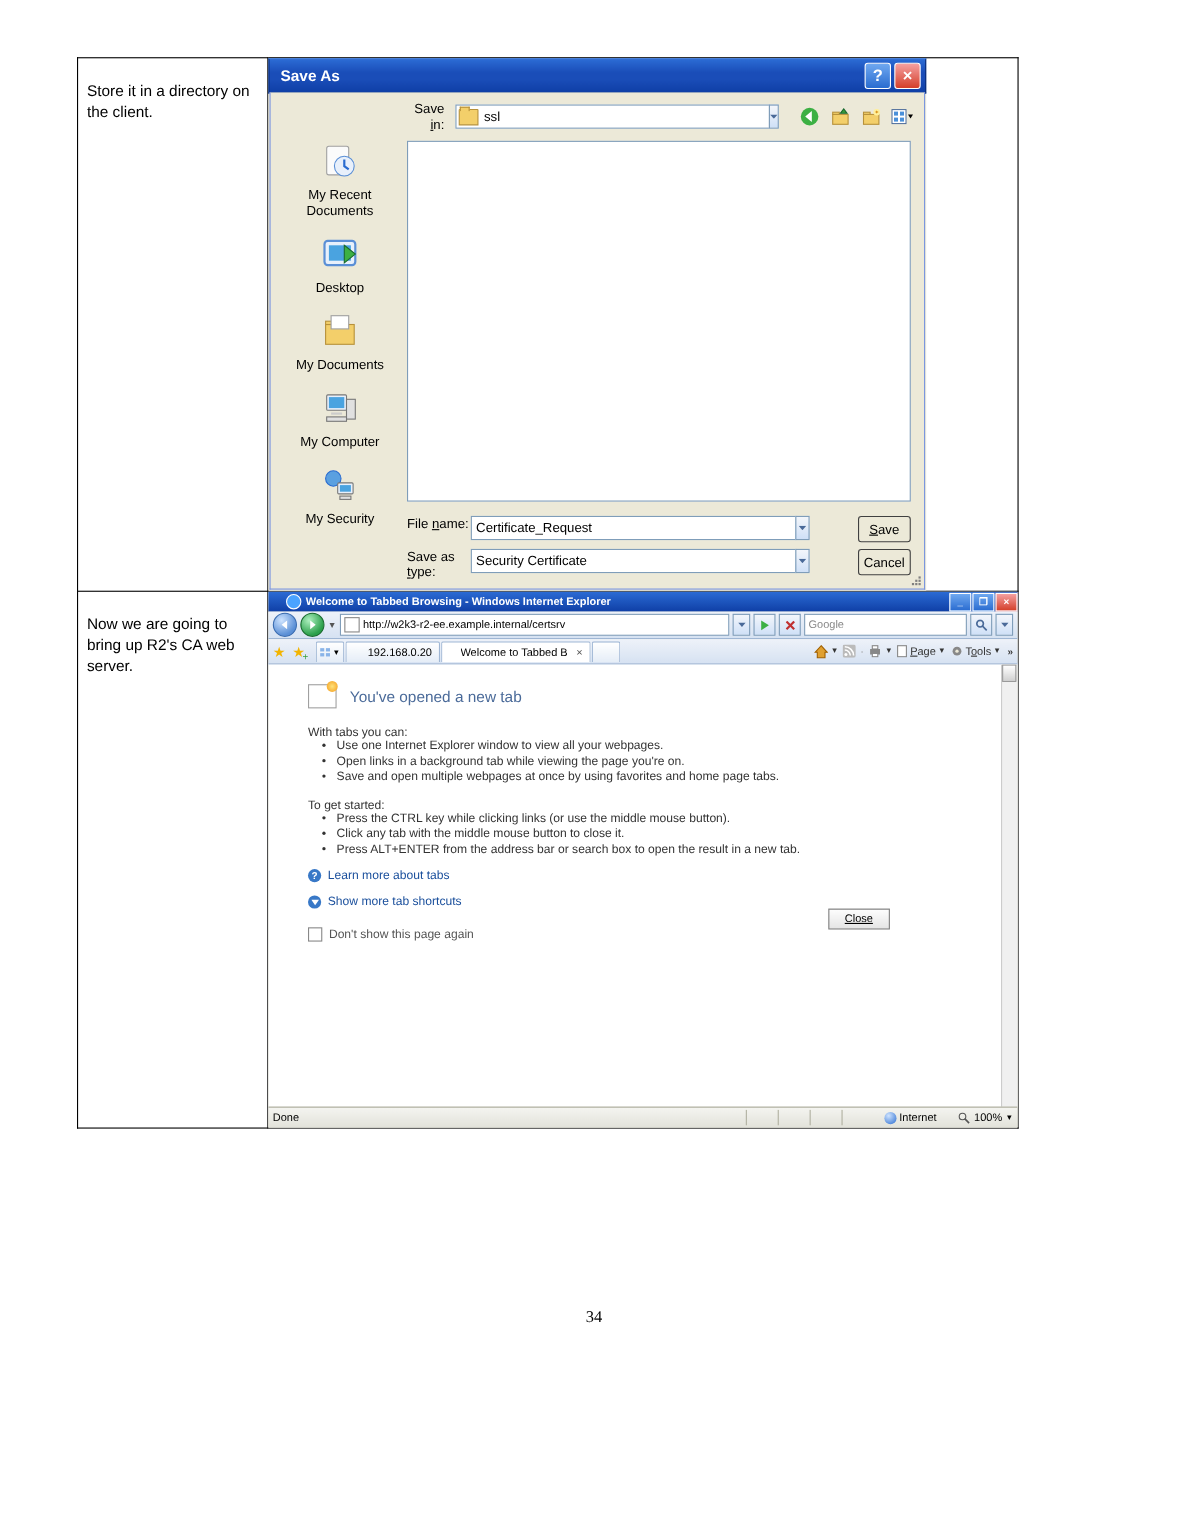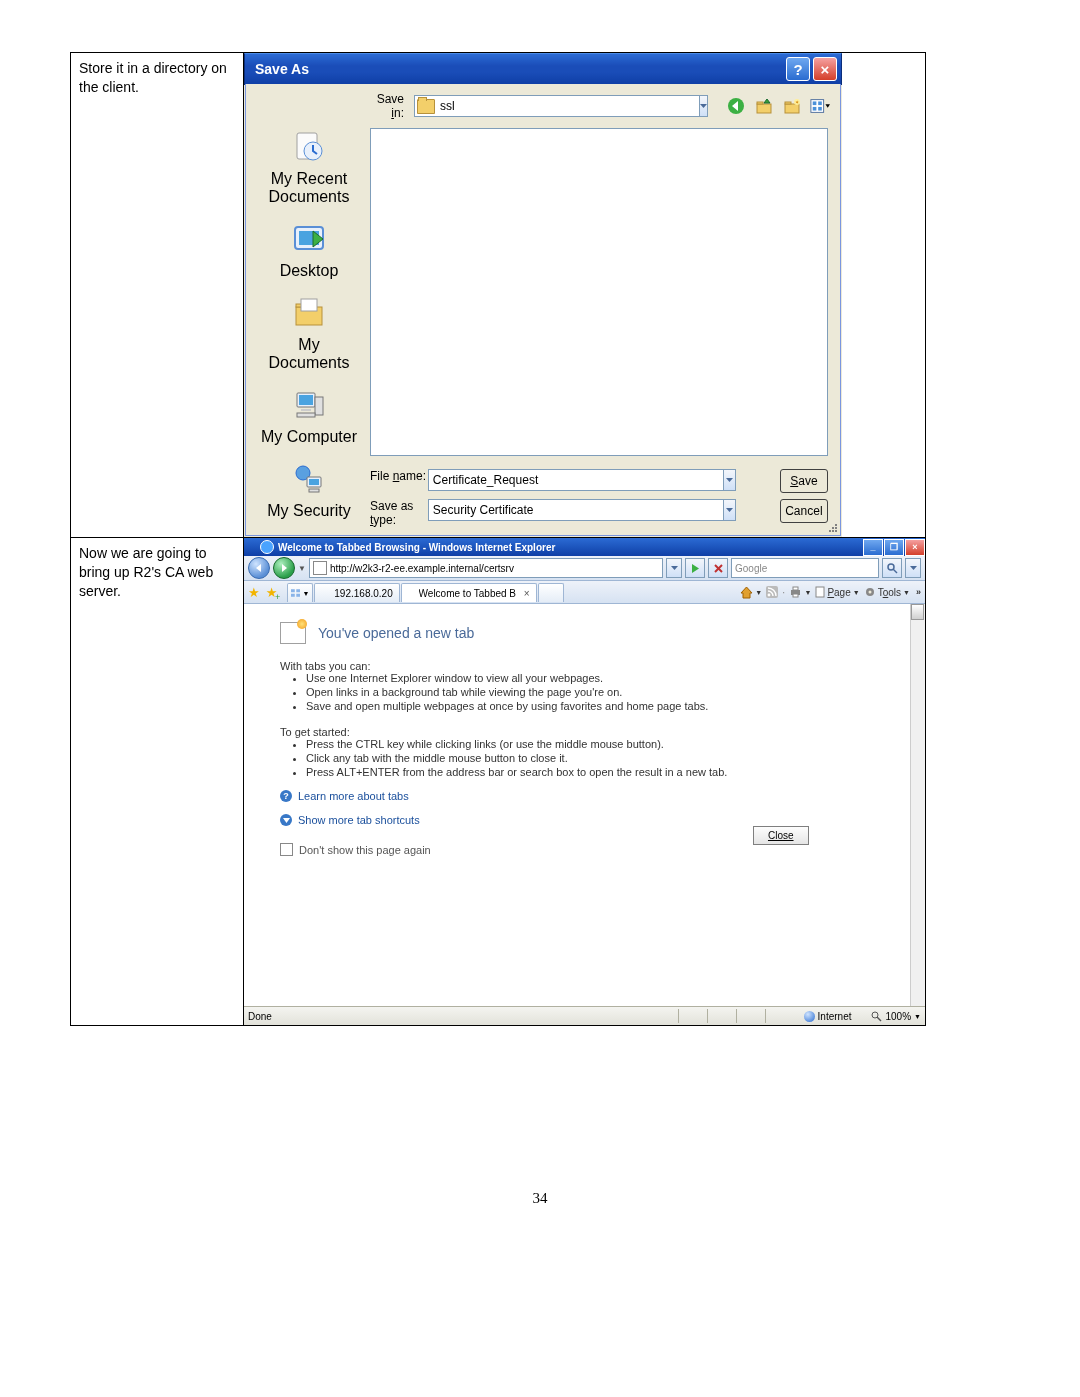--- a/index.html
+++ b/index.html
@@ -1,40 +1,40 @@
 <!DOCTYPE html>
 <html><head>
 <meta charset="utf-8">
 <style>
   html,body{margin:0;padding:0;background:#fff;font-family:Tahoma,Arial,sans-serif;font-size:12px;color:#000;}
   .page{width:1080px;height:1397px;position:relative;}
   .tbl{position:absolute;left:70px;top:52px;border-collapse:collapse;}
   .tbl td{border:1px solid #000;vertical-align:top;}
-  .leftcell{width:156px;padding:6px 8px;font-family:"Century Gothic","Trebuchet MS",Arial,sans-serif;font-size:14px;line-height:1.35;}
+  .leftcell{width:156px;padding:20px 8px;font-family:"Century Gothic","Trebuchet MS",Arial,sans-serif;font-size:14px;line-height:1.35;}
   .rightcell{padding:0;}
   .pagenum{position:absolute;left:0;right:0;top:1190px;text-align:center;font-size:15px;font-family:"Times New Roman",serif;}
   
   .saveas{width:598px;height:484px;font-size:11px;position:relative;background:#ece9d8;}
   .titlebar{height:30px;background:linear-gradient(to bottom,#2b6bd4,#1a4db8 40%,#1a4db8 60%,#0f3fa6);border:1px solid #0a2d7a;border-top:1px solid #4a8be8;display:flex;align-items:center;color:#fff;font-weight:bold;font-size:14px;padding-left:10px;}
   .titlebar .wbtns{margin-left:auto;display:flex;gap:3px;padding-right:4px;}
   .wbtn{width:22px;height:22px;border:1px solid #fff;border-radius:3px;background:linear-gradient(to bottom,#f5a0a0,#d43f2a);color:#fff;display:flex;align-items:center;justify-content:center;font-weight:bold;font-size:15px;}
   .wbtn.help{background:linear-gradient(to bottom,#6fa8f0,#2a6cd0);}
   .saveas-body{position:absolute;left:1px;right:1px;top:31px;bottom:1px;background:#ece9d8;border:1px solid #7a96df;border-top:none;}
   .row{display:flex;align-items:center;}
   .row.savein{padding:8px 10px 4px 120px;}
   .lbl{width:92px;text-align:right;padding-right:10px;font-size:12px;}
   .folderfield{flex:0 0 280px;height:20px;border:1px solid #7f9db9;background:#fff;display:flex;align-items:center;padding:0 2px;font-size:12px;}
   .folderfield .foldericon{width:16px;height:13px;background:#f3cf6a;border:1px solid #b7913a;border-radius:1px 1px 0 0;margin-right:5px;position:relative;}
   .folderfield .foldericon:before{content:"";position:absolute;top:-3px;left:0;width:7px;height:3px;background:#f3cf6a;border:1px solid #b7913a;border-bottom:none;}
   .ddarrow{width:17px;height:20px;border:1px solid #7f9db9;background:linear-gradient(#f3f6fb,#cfe0f7);display:flex;align-items:center;justify-content:center;margin-left:-1px;}
   .ddarrow svg{width:7px;height:4px;}
   .toolbar-icons{display:flex;gap:8px;margin-left:18px;align-items:center;}
   .ticon{width:20px;height:20px;display:flex;align-items:center;justify-content:center;}
   .placesbar{position:absolute;left:8px;top:44px;width:110px;bottom:8px;display:flex;flex-direction:column;align-items:center;gap:14px;}
-  .placebtn{width:100px;text-align:center;font-size:16px;color:#000;cursor:default;}
+  .placebtn{width:100px;text-align:center;font-size:12px;color:#000;cursor:default;}
   .placebtn .picon{width:38px;height:38px;margin:0 auto 4px;display:flex;align-items:center;justify-content:center;}
   .filelist{position:absolute;left:124px;right:12px;top:44px;height:326px;background:#fff;border:1px solid #7f9db9;}
   .bottomrows{position:absolute;left:124px;right:12px;bottom:8px;display:flex;flex-direction:column;gap:6px;}
   .brow{display:flex;align-items:flex-start;}
   .brow .lbl2{width:90px;font-size:12px;}
   .combo{flex:0 0 286px;height:20px;border:1px solid #7f9db9;background:#fff;display:flex;align-items:center;padding:0 4px;font-size:12px;}
   .btn{width:72px;height:22px;margin-left:44px;background:#ece9d8;border:1px solid #404040;border-radius:3px;font-size:12px;display:flex;align-items:center;justify-content:center;}
   .btn u{text-decoration:underline;}
   .resizer{position:absolute;right:2px;bottom:2px;width:12px;height:12px;}
   .resizer:before,.resizer:after{content:"";position:absolute;background:#808080;}

